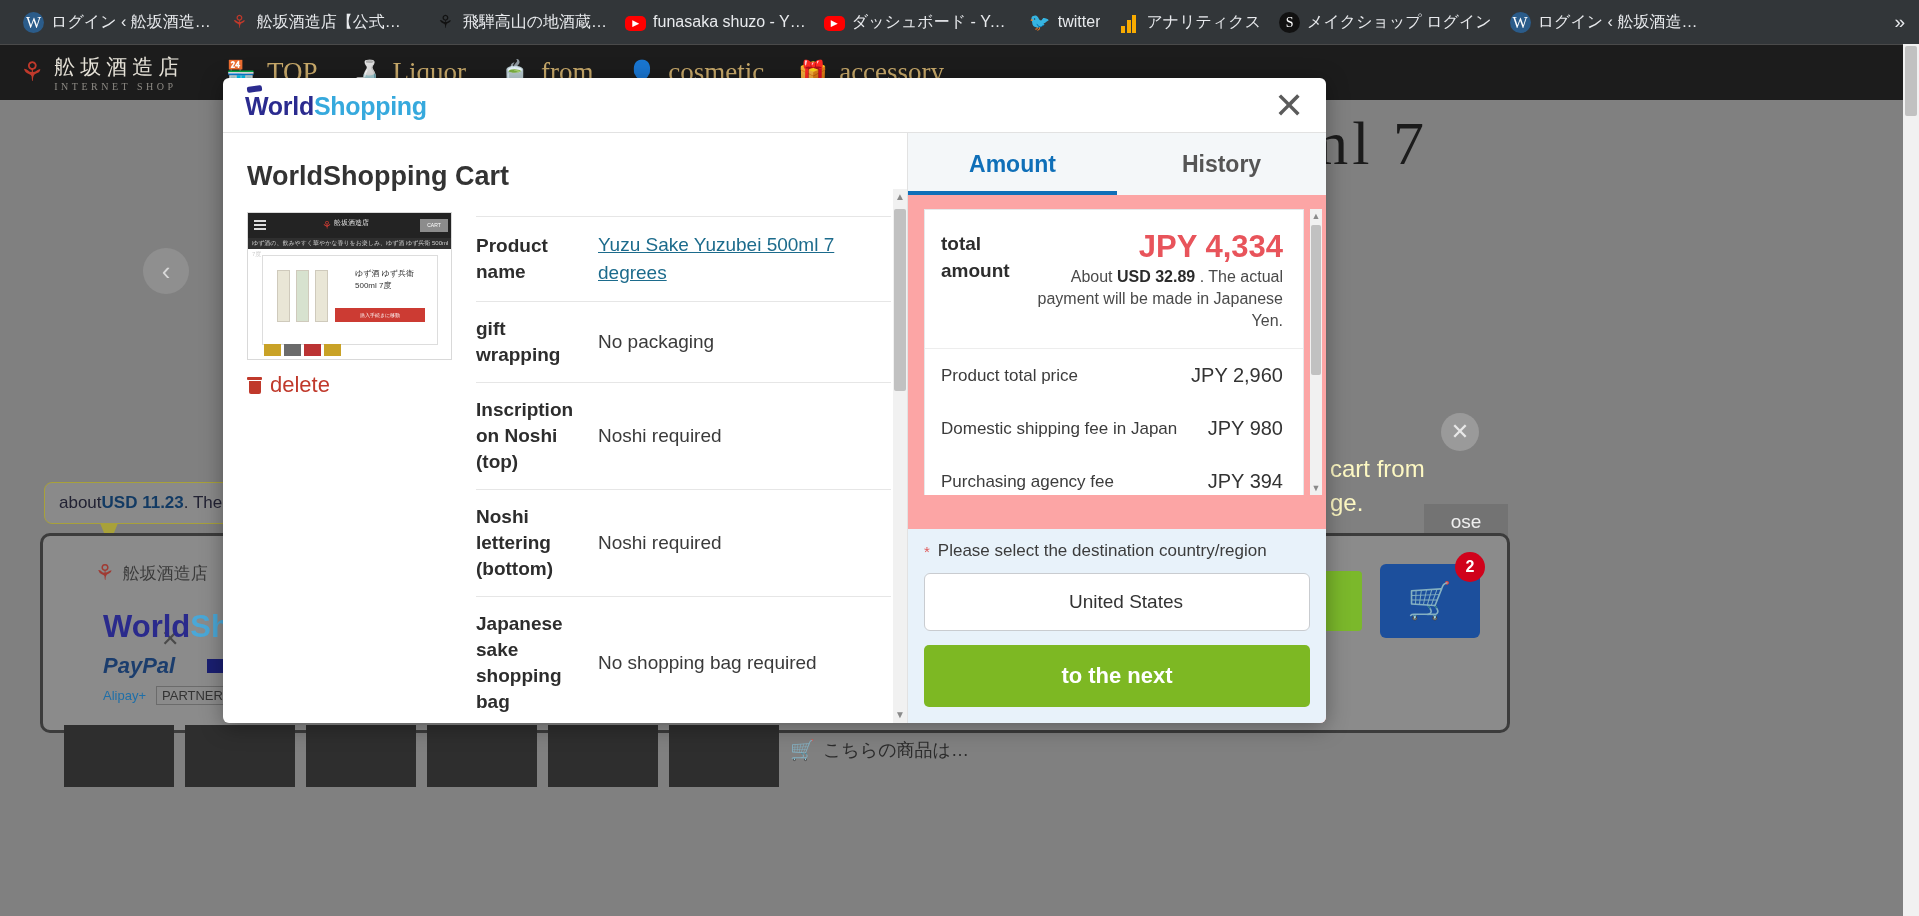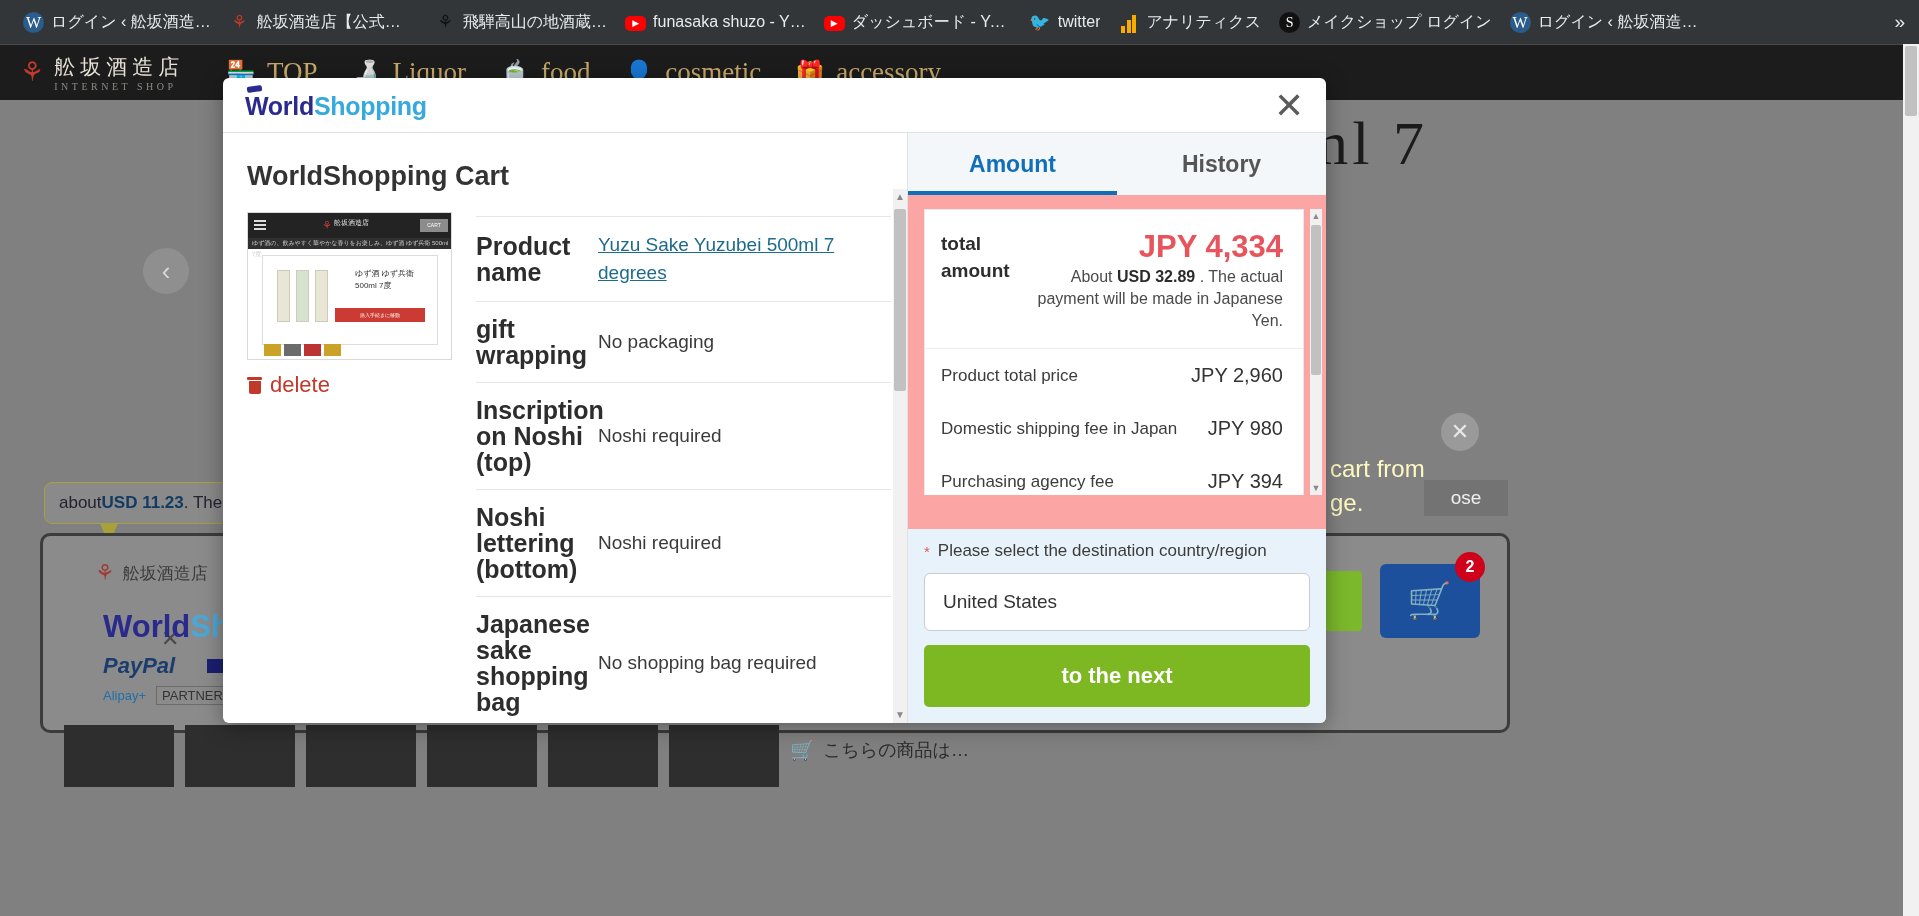--- a/index.html
+++ b/index.html
@@ -71,21 +71,21 @@
     border-radius: 50%; background: #8f8f8f; color: #d8d8d8;
     font-size: 26px; line-height: 46px; text-align: center;
   }
   .close-round {
     position: absolute; left: 1441px; top: 313px; width: 38px; height: 38px;
     border-radius: 50%; background: #9a9a9a; color: #e8e8e8;
     font-size: 22px; line-height: 38px; text-align: center;
   }
   .bg-msg { position: absolute; left: 1330px; top: 352px; color: #fef9c3;
     font-size: 24px; line-height: 34px; white-space: nowrap; }
-  .bg-close-btn { position: absolute; left: 1424px; top: 380px; width: 84px; height: 36px;
+  .bg-close-btn { position: absolute; left: 1424px; top: 404px; width: 84px; height: 36px;
     background: #737373; color: #efefef; font-size: 19px; text-align: center; line-height: 36px; }
   .tooltip-bubble {
     position: absolute; left: 44px; top: 382px; width: 470px; height: 42px;
     border: 1px solid #a8a13a; border-radius: 8px; background: #8a8a8a;
     color: #223; font-size: 17px; display:flex; align-items:center; padding-left: 14px;
   }
   .tooltip-bubble b { color: #123a63; }
   .tooltip-tail { position:absolute; left: 100px; top: 423px; width: 0; height: 0;
     border-left: 9px solid transparent; border-right: 9px solid transparent;
     border-top: 22px solid #a8a13a; }
@@ -172,21 +172,21 @@
   .delete-link { display:flex; align-items:center; gap: 8px; margin-top: 12px;
      color: #c0392b; font-size: 22px; }
   .trash { width: 15px; height: 17px; position: relative; }
   .trash .lid { position:absolute; top:0; left:0; width: 15px; height: 3px; background:#c0392b; border-radius:1px;}
   .trash .bin { position:absolute; top:4px; left:1.5px; width: 12px; height: 13px; background:#c0392b;
      border-radius: 0 0 2px 2px; }
 
   .detail-table { flex: 1; padding-top: 4px; }
   .dt-row { display: flex; align-items: center; border-bottom: 1px solid #e6e6e6; min-height: 76px; }
   .dt-row:first-child { border-top: 1px solid #e6e6e6; }
-  .dt-key { width: 122px; flex: 0 0 122px; font-size: 25px; font-weight: bold;
+  .dt-key { width: 122px; flex: 0 0 122px; font-size: 19px; font-weight: bold;
     color: #2d2d2d; line-height: 26px; padding: 14px 8px 14px 0; }
   .dt-val { flex: 1; font-size: 19px; color: #3a3a3a; line-height: 28px; padding: 14px 0; }
   .dt-val a { color: #1c6b8c; text-decoration: underline; }
 
   .left-sb { position:absolute; right: 0; top: 56px; width: 14px; bottom: 0; background: #f1f1f1; }
   .left-sb .up, .left-sb .dn { position:absolute; left:0; width: 14px; height: 16px;
      color:#8a8a8a; font-size: 10px; text-align:center; line-height:16px; background:#f1f1f1; }
   .left-sb .up { top: 0; } .left-sb .dn { bottom: 0; }
   .left-sb .thumbb { position:absolute; left: 1px; top: 20px; width: 12px; height: 182px;
      background: #c1c1c1; border-radius: 2px; }
@@ -214,21 +214,21 @@
   .right-sb .up, .right-sb .dn { position:absolute; left:0; width: 12px; height: 14px;
      color:#8a8a8a; font-size: 9px; text-align:center; line-height:14px; }
   .right-sb .up { top:0; } .right-sb .dn { bottom:0; }
   .right-sb .thumbb { position:absolute; left: 1px; top: 16px; width: 10px; height: 150px;
      background:#c1c1c1; border-radius: 2px; }
   .dest-block { background: #e8f2fa; padding: 12px 16px 0 16px; }
   .dest-label { display:flex; align-items:center; gap: 8px; font-size: 17px; color: #3c3c3c; }
   .dest-label .req { color: #e05b5b; font-size: 15px; }
   .country-select { margin: 12px 0 0 0; height: 58px; background: #fff;
      border: 1px solid #c9ccd0; border-radius: 6px; display:flex; align-items:center;
-     padding-left: 18px; font-size: 19px; color: #333; }
+     padding-left: 18px; font-size: 19px; color: #333; justify-content: center; }
   .next-btn { margin: 14px 0 16px 0; height: 62px; background: #7db823; border-radius: 5px;
      color: #fff; font-size: 22px; font-weight: bold; display:flex; align-items:center;
      justify-content:center; }
   .scroll-right-edge { position:absolute; right: 0; top: 44px; width: 16px; height: 872px; background:#f1f1f1; }
   .scroll-right-edge .tb { position:absolute; left:2px; top: 2px; width: 12px; height: 70px;
      background:#c1c1c1; border-radius:2px; }
 </style>
 </head>
 <body>
 
@@ -290,21 +290,21 @@
       <div class="nav-item">
         <span class="nav-ico">🏪</span>
         <span class="nav-lbl">TOP</span>
       </div>
       <div class="nav-item">
         <span class="nav-ico">🍶</span>
         <span class="nav-lbl">Liquor</span>
       </div>
       <div class="nav-item">
         <span class="nav-ico">🍵</span>
-        <span class="nav-lbl">food</span>
+        <span class="nav-lbl">from</span>
       </div>
       <div class="nav-item">
         <span class="nav-ico">👤</span>
         <span class="nav-lbl">cosmetic</span>
       </div>
       <div class="nav-item">
         <span class="nav-ico">🎁</span>
         <span class="nav-lbl">accessory</span>
       </div>
     </div>

